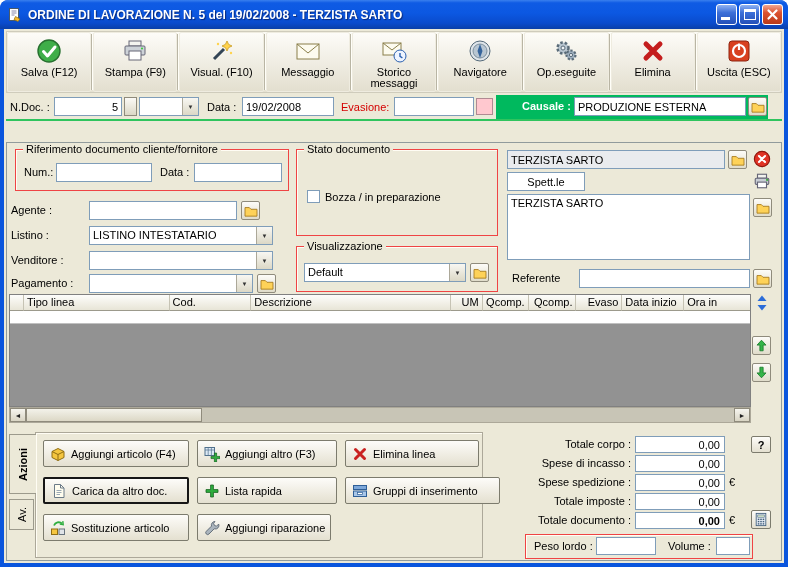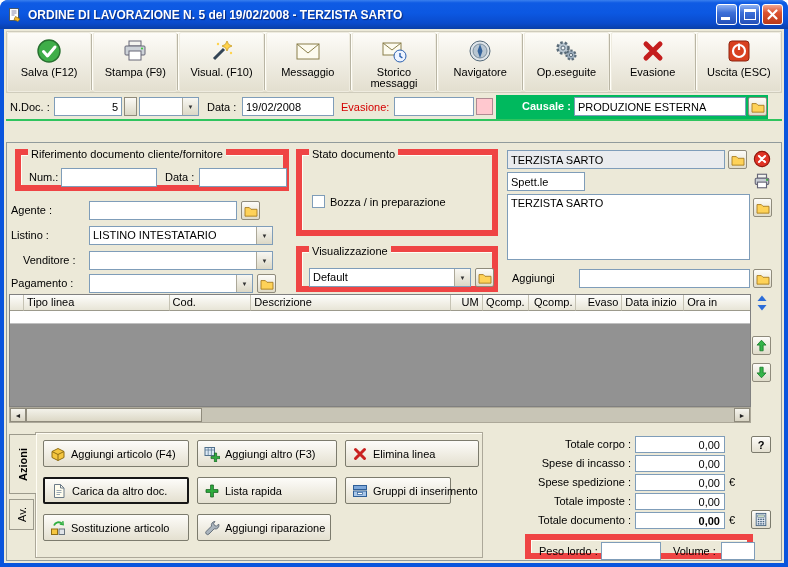--- a/index.html
+++ b/index.html
@@ -58,21 +58,21 @@
 
   
   .tabs{position:absolute;left:4px;top:93px;height:21px;display:flex;align-items:flex-end;gap:1px;z-index:3}
   .tab{height:18px;padding:2px 12px 0;background:linear-gradient(#fffdf5,#ece9d8);
     border:1px solid #9c9a8c;border-bottom:none;border-radius:3px 3px 0 0;cursor:pointer;white-space:nowrap}
   .tab.active{height:21px;font-weight:bold;background:#ece9d8;margin-bottom:-1px;z-index:4}
 
   
   .tabpage{position:absolute;left:2px;top:113px;width:776px;height:419px;border:1px solid #919b9c;background:#ece9d8}
 
-  .group{position:absolute;border:6px solid #ef4444;box-shadow:inset 1px 1px 0 #fffdf4}
+  .group{position:absolute;border:1px solid #ef4444;box-shadow:inset 1px 1px 0 #fffdf4}
   .group>.glabel{position:absolute;top:-7px;left:7px;background:#ece9d8;padding:0 3px;white-space:nowrap}
 
   .flabel{position:absolute;white-space:nowrap}
   .flabel.r{text-align:left}
 
   .checkbox{position:absolute;width:13px;height:13px;border:1px solid #7f9db9;background:#fff;cursor:pointer}
 
   .readonly-tb{background:#e9ebee}
 
   textarea.ta{position:absolute;border:1px solid #7f9db9;background:#fff;resize:none;
@@ -218,21 +218,21 @@
               <circle cx="18" cy="17" r="4.5" fill="#9fb0bf" stroke="#5a6b78" stroke-width="2.2" stroke-dasharray="2.2 1.8"></circle>
               <circle cx="18" cy="17" r="1.6" fill="#eef2f5" stroke="#5a6b78"></circle>
             </svg></span>
         <span class="tlabel">Op.eseguite</span>
       </div>
       <div class="tsep"></div>
       <div class="tbtn">
         <span class="ticon"><svg viewBox="0 0 26 26">
               <path d="M6 6l14 14M20 6L6 20" stroke="#c41e1e" stroke-width="5" stroke-linecap="round"></path>
             </svg></span>
-        <span class="tlabel">Evasione</span>
+        <span class="tlabel">Elimina</span>
       </div>
       <div class="tsep"></div>
       <div class="tbtn">
         <span class="ticon"><svg viewBox="0 0 26 26">
               <rect x="3" y="3" width="20" height="20" rx="3" fill="#d8401f" stroke="#8e2410"></rect>
               <circle cx="13" cy="13" r="6" fill="none" stroke="#fff" stroke-width="2.2"></circle>
               <line x1="13" y1="5.5" x2="13" y2="12" stroke="#fff" stroke-width="2.2"></line>
             </svg></span>
         <span class="tlabel">Uscita (ESC)</span>
       </div>
@@ -280,21 +280,21 @@
             <path d="M1 3h5l2 2h7v8H1z" fill="#fed258" stroke="#a5791c"></path>
           </svg>
       </span>
 
       <span class="flabel r" style="left:4px;top:86px;width:74px">Listino :</span>
       <div class="combo" style="left:82px;top:83px;width:184px">
         <span class="ctext">LISTINO INTESTATARIO</span>
         <span class="carrow">▼</span>
       </div>
 
-      <span class="flabel r" style="left:16px;top:111px;width:74px">Venditore :</span>
+      <span class="flabel r" style="left:4px;top:111px;width:74px">Venditore :</span>
       <div class="combo" style="left:82px;top:108px;width:184px">
         <span class="ctext"></span>
         <span class="carrow">▼</span>
       </div>
 
       <span class="flabel r" style="left:4px;top:134px;width:74px">Pagamento :</span>
       <div class="combo" style="left:82px;top:131px;width:164px">
         <span class="ctext"></span>
         <span class="carrow">▼</span>
       </div>
@@ -329,38 +329,38 @@
             <path d="M1 3h5l2 2h7v8H1z" fill="#fed258" stroke="#a5791c"></path>
           </svg>
       </span>
       <span class="icon-sq" style="left:746px;top:7px">
         <svg viewBox="0 0 16 16">
             <circle cx="8" cy="8" r="6.8" fill="#e03325" stroke="#8f170d"></circle>
             <path d="M5.3 5.3l5.4 5.4M10.7 5.3l-5.4 5.4" stroke="#fff" stroke-width="1.8" stroke-linecap="round"></path>
           </svg>
       </span>
 
-      <input class="tb" style="left: 500px; top: 29px; width: 78px;" value="Spett.le">
+      <input class="tb" style="left: 500px; top: 29px; width: 78px; text-align: center;" value="Spett.le">
       <span class="icon-sq" style="left:746px;top:29px">
         <svg viewBox="0 0 16 16">
             <rect x="4" y="2" width="8" height="3.5" fill="#f2f2ee" stroke="#667"></rect>
             <rect x="2" y="5.5" width="12" height="5.5" rx="1" fill="#c8cdd4" stroke="#667"></rect>
             <rect x="4" y="9" width="8" height="5" fill="#fff" stroke="#667"></rect>
             <circle cx="12.5" cy="7" r=".9" fill="#3a3"></circle>
           </svg>
       </span>
 
       <textarea class="ta" style="left: 500px; top: 51px; width: 243px; height: 66px;">TERZISTA SARTO</textarea>
       <span class="lbtn" style="left:746px;top:55px">
         <svg viewBox="0 0 16 14">
             <path d="M1 3h5l2 2h7v8H1z" fill="#fed258" stroke="#a5791c"></path>
           </svg>
       </span>
 
-      <span class="flabel r" style="left:505px;top:129px;width:62px">Aggiungi</span>
+      <span class="flabel r" style="left:505px;top:129px;width:62px">Referente</span>
       <input class="tb" style="left: 572px; top: 126px; width: 171px;" value="">
       <span class="lbtn" style="left:746px;top:126px">
         <svg viewBox="0 0 16 14">
             <path d="M1 3h5l2 2h7v8H1z" fill="#fed258" stroke="#a5791c"></path>
           </svg>
       </span>
 
       <div class="grid">
         <div class="ghead">
           <span class="gcell" style="width:14px"></span>
@@ -440,21 +440,21 @@
               <path d="M5.5 7.5h5M5.5 9.5h5M5.5 11.5h3.5" stroke="#9aa8b5" fill="none"></path>
             </svg></span>
         <span>Carica da altro doc.</span>
       </button>
       <button class="abtn" style="left:190px;top:334px;width:140px">
         <span class="aicon"><svg viewBox="0 0 16 16">
               <path d="M6.6 2h2.8v4.6H14v2.8H9.4V14H6.6V9.4H2V6.6h4.6z" fill="#2fae3f" stroke="#16621f" stroke-width=".8"></path>
             </svg></span>
         <span>Lista rapida</span>
       </button>
-      <button class="abtn" style="left:338px;top:334px;width:106px">
+      <button class="abtn" style="left:338px;top:334px;width:155px">
         <span class="aicon"><svg viewBox="0 0 16 16">
               <rect x="1.5" y="2.5" width="13" height="4" fill="#7da7d9" stroke="#2e5e96"></rect>
               <rect x="1.5" y="8" width="13" height="5.5" fill="#a8c6e8" stroke="#2e5e96"></rect>
               <rect x="5.5" y="9.5" width="5" height="2" fill="#fff" stroke="#2e5e96" stroke-width=".7"></rect>
             </svg></span>
         <span>Gruppi di inserimento</span>
       </button>
 
       <button class="abtn" style="left:36px;top:371px;width:146px">
         <span class="aicon"><svg viewBox="0 0 16 16">

